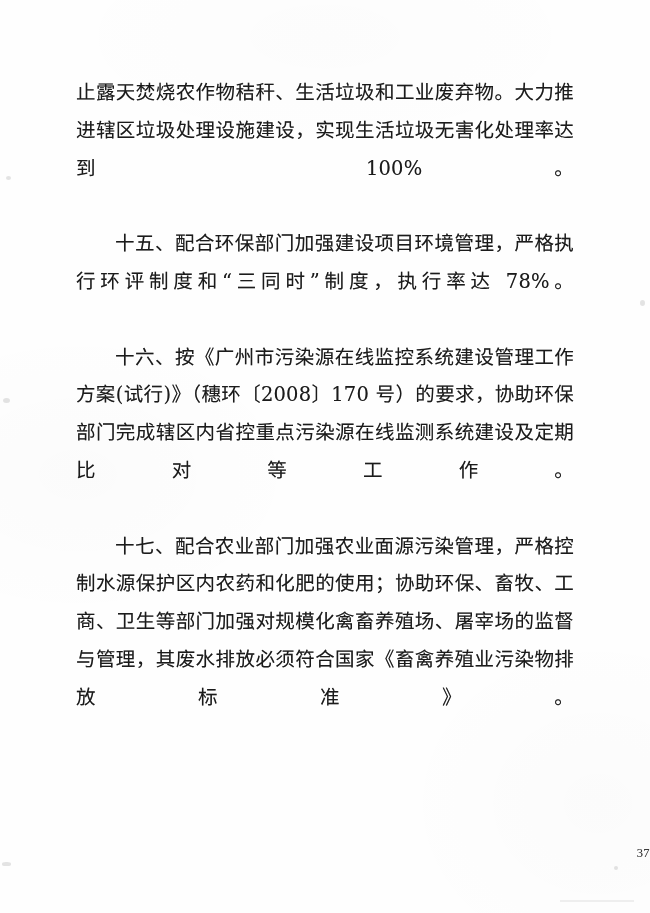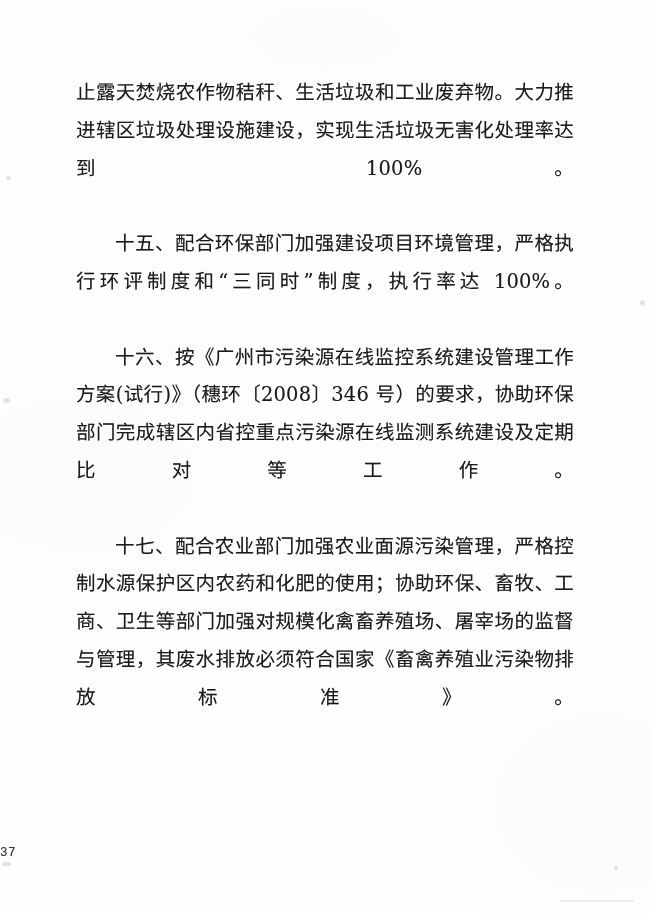--- a/index.html
+++ b/index.html
@@ -54,22 +54,22 @@
     content: "";
     display: inline-block;
     width: 100%;
   }
 
   .page-number {
     position: absolute;
     left: 0;
     right: 0;
     top: 846px;
-    text-align: left;
-    font-family: Liberation Mono, monospace;
+    text-align: right;
+    font-family: Liberation Serif, serif;
     font-size: 12.5px;
     color: #3a3a3a;
     letter-spacing: 0.4px;
     text-shadow: 0 0 0.5px rgba(60,60,60,0.5);
   }
 
   
   .speck {
     position: absolute;
     background: rgba(90,90,90,0.16);
@@ -92,23 +92,23 @@
   <div class="speck s3"></div>
   <div class="speck s4"></div>
   <div class="speck s5"></div>
   <div class="speck s6"></div>
 
   <div class="body-text">
 
     <p class="para no-indent">止露天焚烧农作物秸秆、生活垃圾和工业废弃物。大力推进辖区垃圾处理设施建设，实现生活垃圾无害化处理率达到 100%。</p>
 
 
-    <p class="para">十五、配合环保部门加强建设项目环境管理，严格执行环评制度和“三同时”制度，执行率达 100%。</p>
+    <p class="para">十五、配合环保部门加强建设项目环境管理，严格执行环评制度和“三同时”制度，执行率达 78%。</p>
 
-    <p class="para">十六、按《广州市污染源在线监控系统建设管理工作方案(试行)》（穗环〔2008〕346 号）的要求，协助环保部门完成辖区内省控重点污染源在线监测系统建设及定期比对等工作。</p>
+    <p class="para">十六、按《广州市污染源在线监控系统建设管理工作方案(试行)》（穗环〔2008〕170 号）的要求，协助环保部门完成辖区内省控重点污染源在线监测系统建设及定期比对等工作。</p>
 
     <p class="para">十七、配合农业部门加强农业面源污染管理，严格控制水源保护区内农药和化肥的使用；协助环保、畜牧、工商、卫生等部门加强对规模化禽畜养殖场、屠宰场的监督与管理，其废水排放必须符合国家《畜禽养殖业污染物排放标准》。</p>
 
   </div>
 
   <div class="page-number">37</div>
 
 </div>
 
 </body></html>

